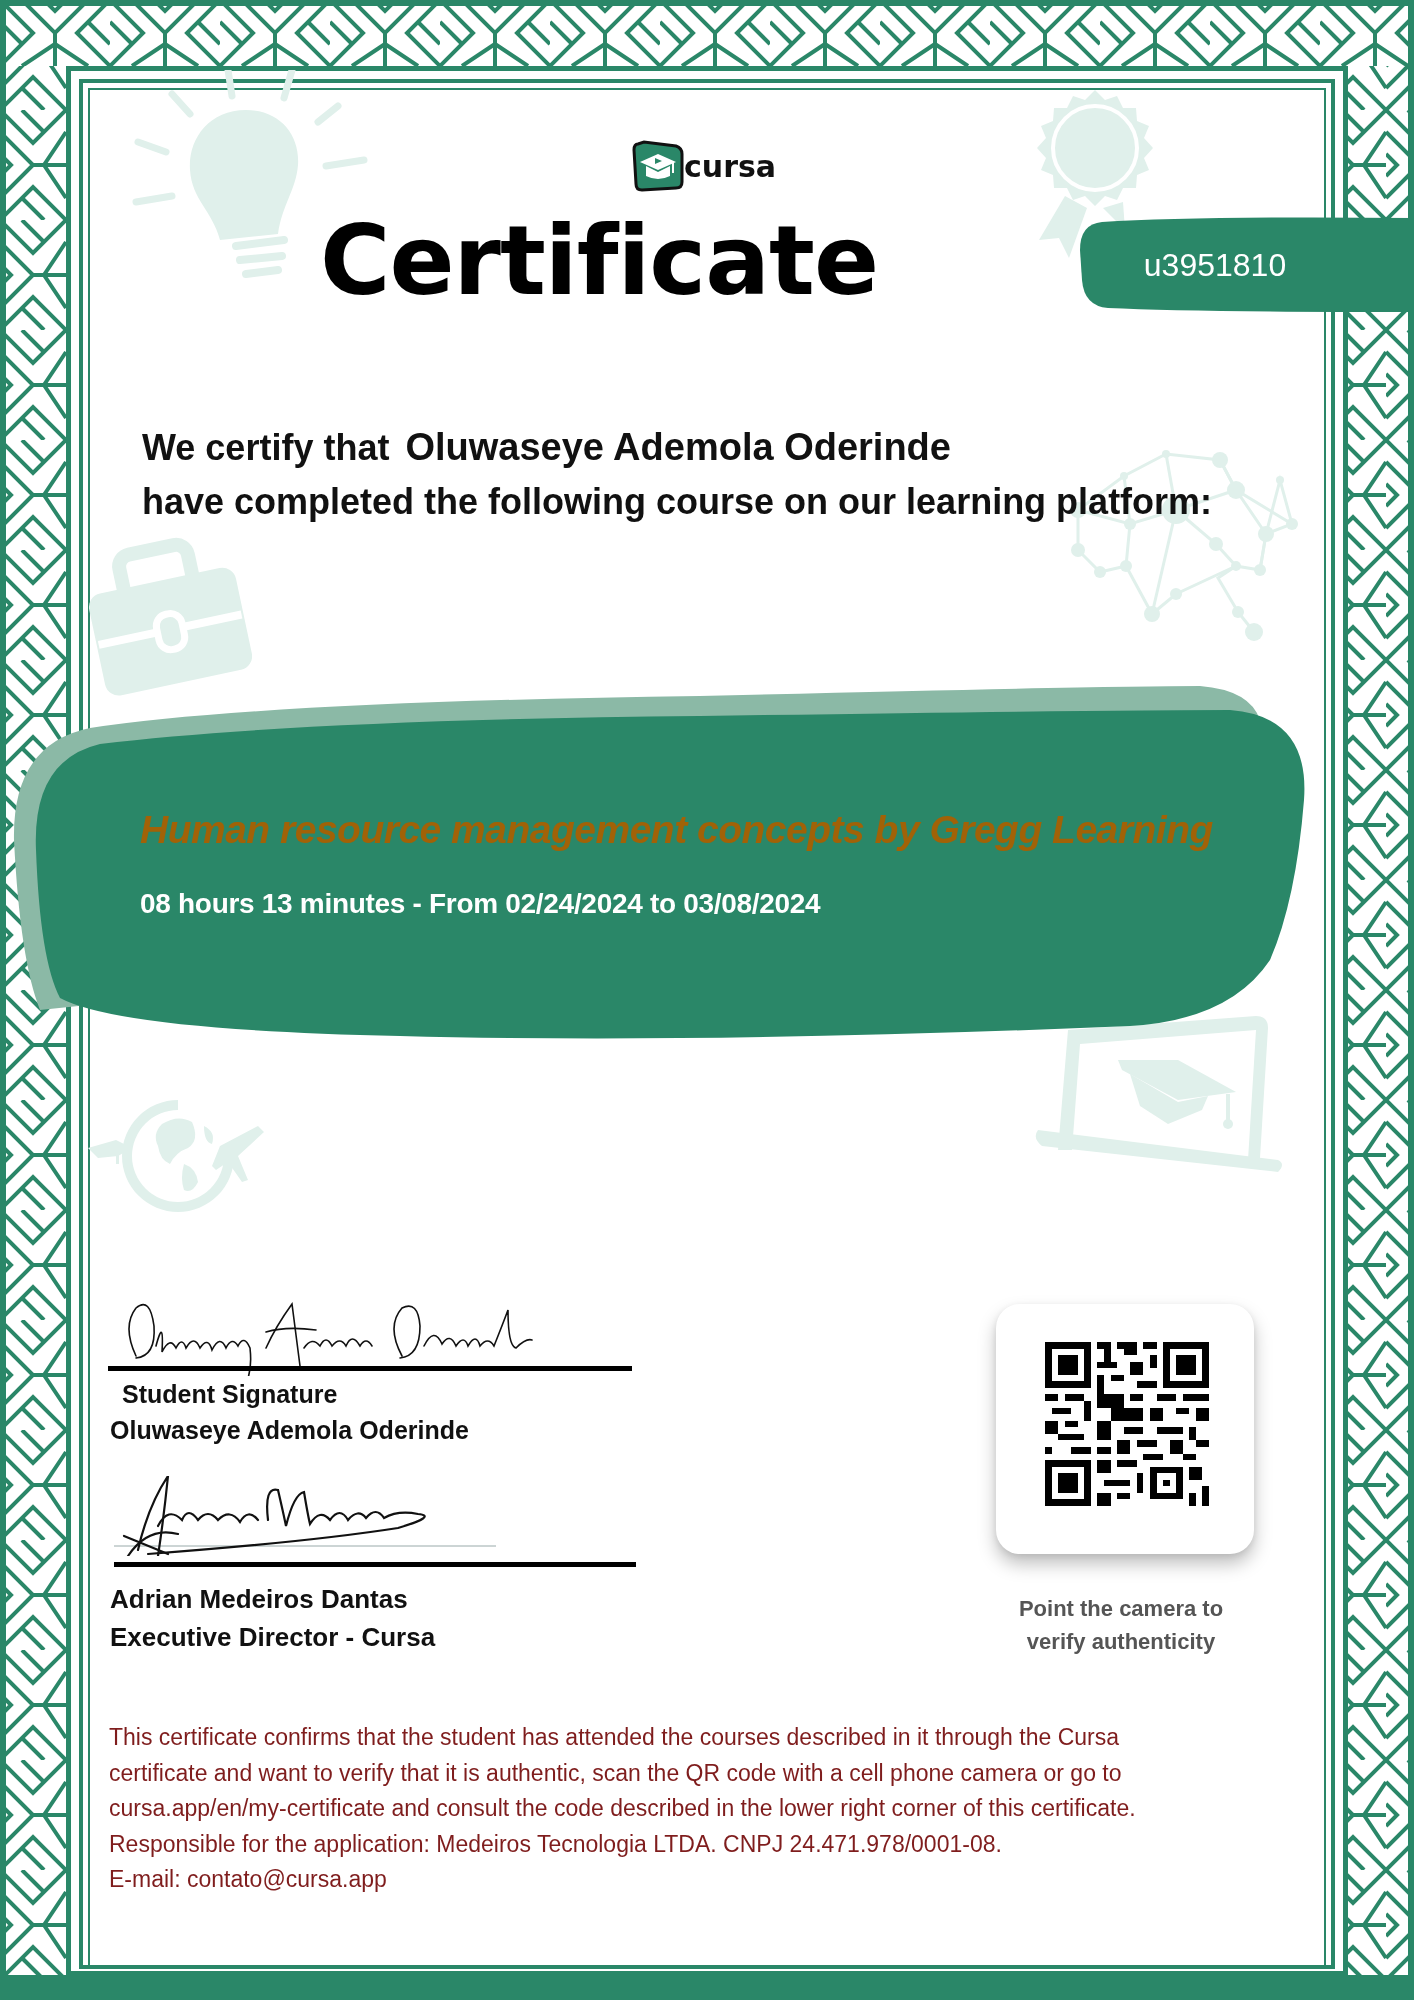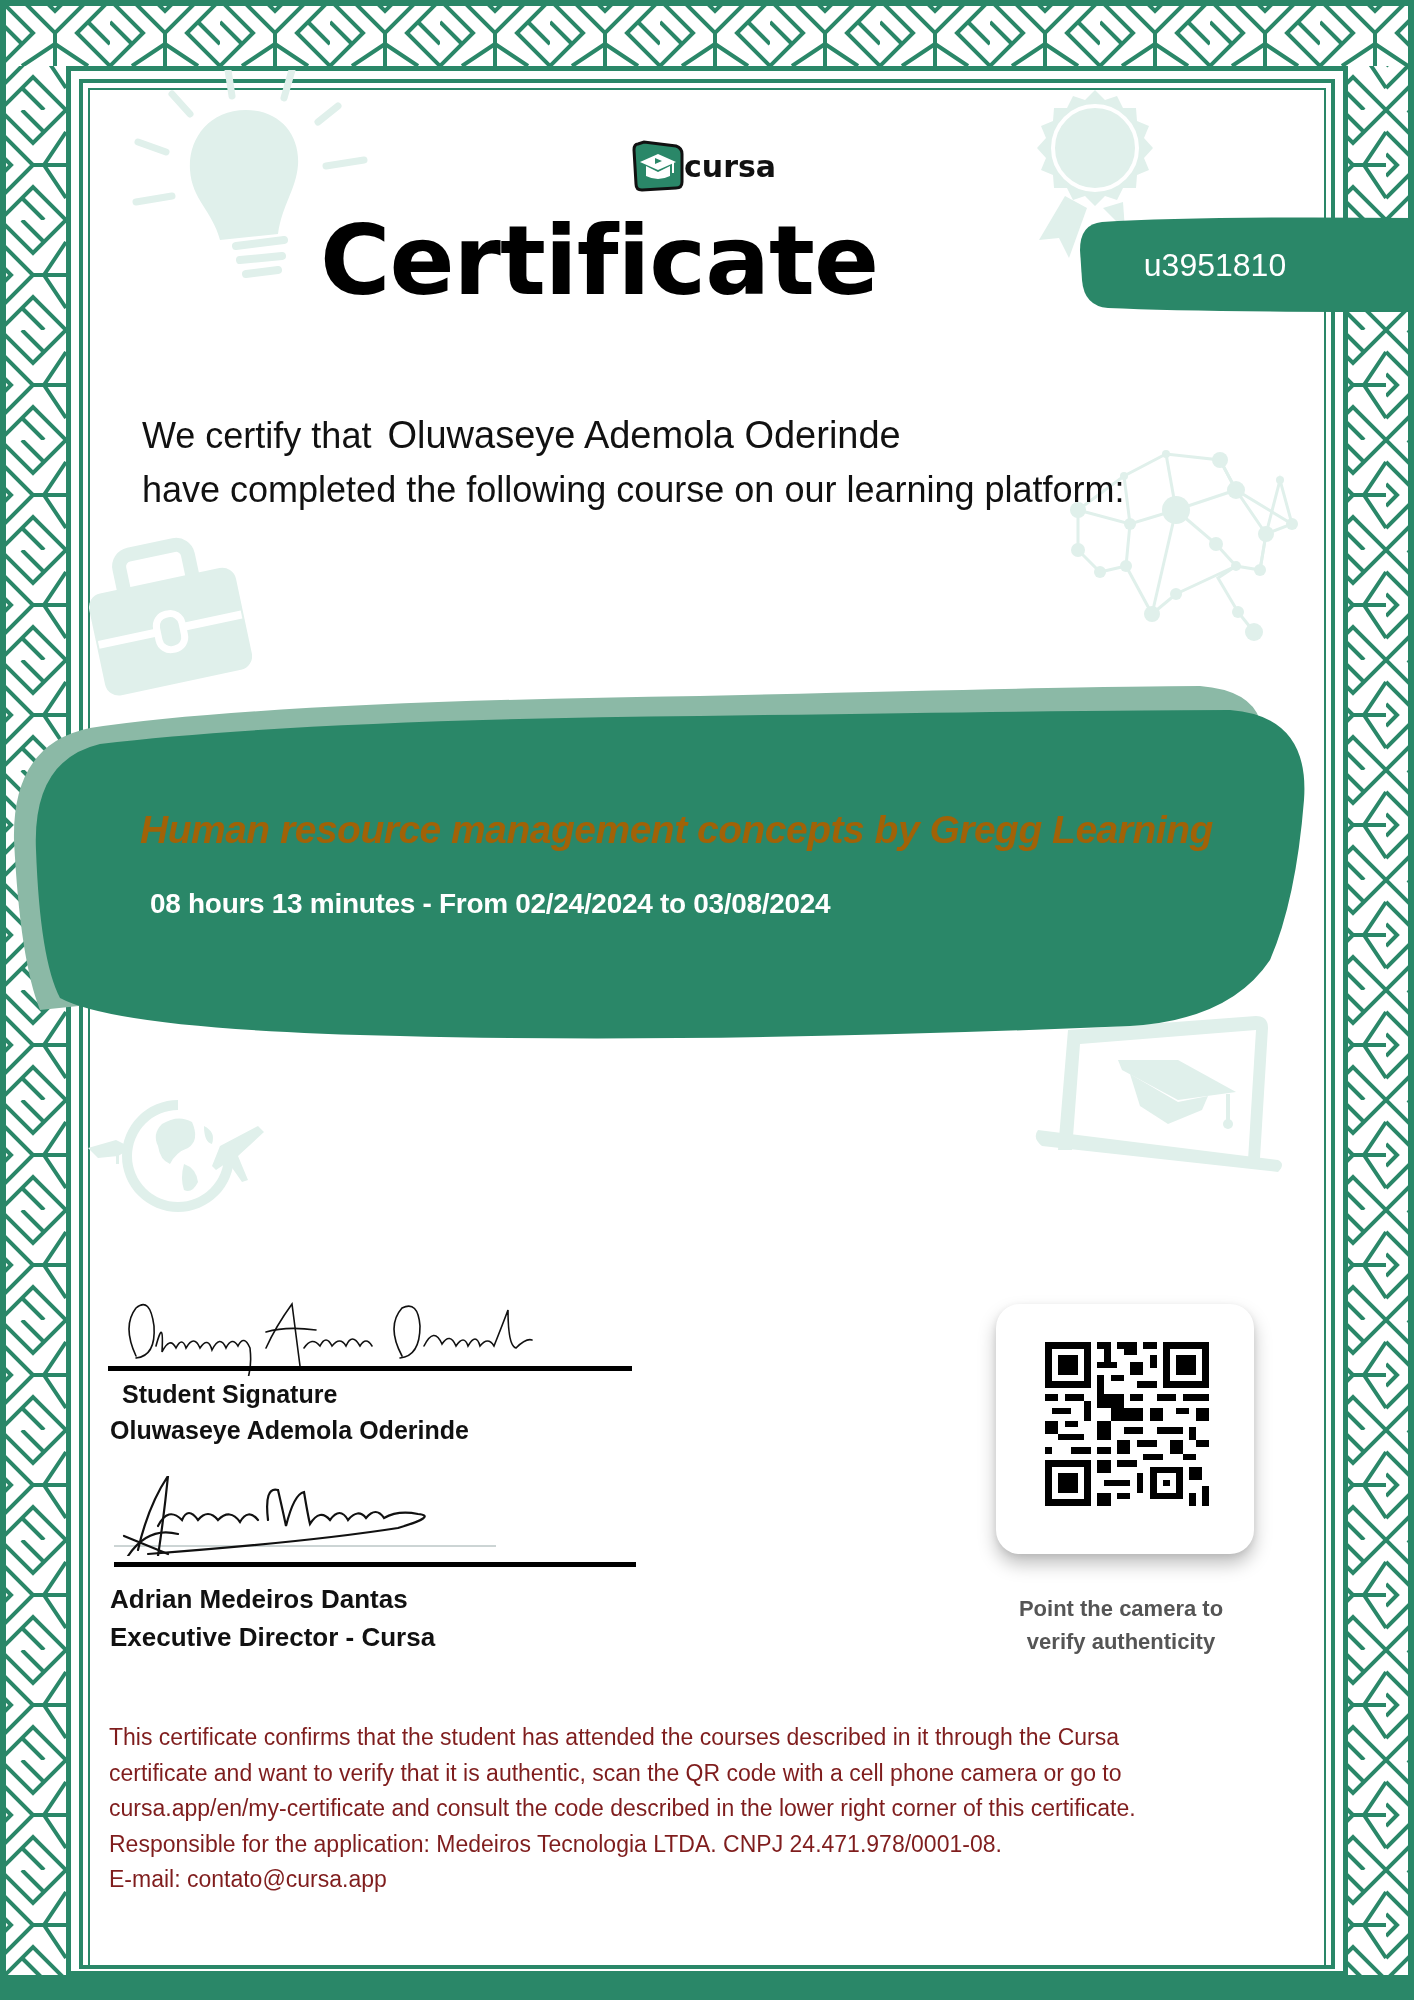--- a/index.html
+++ b/index.html
@@ -22,26 +22,26 @@
   .logo { position: absolute; left: 632px; top: 140px; display: flex; align-items: center; gap: 0; }
   .logo-text { font-family: "DejaVu Sans", sans-serif; font-weight: bold; font-size: 30px; color: #111; letter-spacing: 0px; }
 
   .title { position: absolute; left: 0; width: 1198px; top: 206px; text-align: center;
            font-family: "DejaVu Sans", sans-serif; font-weight: bold; font-size: 96px; color: #000; letter-spacing: -1px; line-height: 110px; }
 
   .code-badge { position: absolute; left: 1076px; top: 216px; width: 338px; height: 98px; }
   .code-text { position: absolute; left: 1060px; top: 216px; width: 310px; height: 98px; display: flex; align-items: center; justify-content: center;
                color: #fff; font-family: "Liberation Sans", sans-serif; font-size: 32px; }
 
-  .certify { position: absolute; left: 142px; top: 408px; font-size: 36px; font-weight: normal; line-height: 54px; color: #111; }
+  .certify { position: absolute; left: 142px; top: 420px; font-size: 36px; font-weight: bold; line-height: 54px; color: #111; }
   .certify .name { font-size: 38px; margin-left: 6px; }
 
   .course-blob { position: absolute; left: 0; top: 680px; width: 1414px; height: 380px; }
   .course-title { position: absolute; left: 140px; top: 808px; font-size: 39px; font-weight: bold; color: #a16207; white-space: nowrap; letter-spacing: -0.5px; font-style: italic; }
-  .course-sub { position: absolute; left: 140px; top: 888px; font-size: 28px; font-weight: bold; color: #fff; white-space: nowrap; letter-spacing: -0.3px; margin-left: 10px; }
+  .course-sub { position: absolute; left: 140px; top: 888px; font-size: 28px; font-weight: bold; color: #fff; white-space: nowrap; letter-spacing: -0.3px; }
 
   .sig-line { position: absolute; height: 6px; background: #000; }
   .sig-text { position: absolute; font-size: 25px; color: #111; line-height: 36px; white-space: nowrap; font-weight: bold; }
 
   .qr-card { position: absolute; left: 996px; top: 1304px; width: 258px; height: 250px; background: #fff; border-radius: 24px;
              box-shadow: 0 10px 18px rgba(0,0,0,0.25), 0 2px 6px rgba(0,0,0,0.08); }
   .qr-svg { position: absolute; left: 1045px; top: 1342px; }
   .qr-caption { position: absolute; left: 976px; top: 1592px; width: 290px; text-align: center; font-size: 22px; font-weight: bold; color: #555; line-height: 33px; }
 
   .footer-text { position: absolute; left: 101px; top: 1720px; width: 1230px; font-size: 23px; line-height: 35.5px; color: #7f1d1d; margin-left: 8px; }

